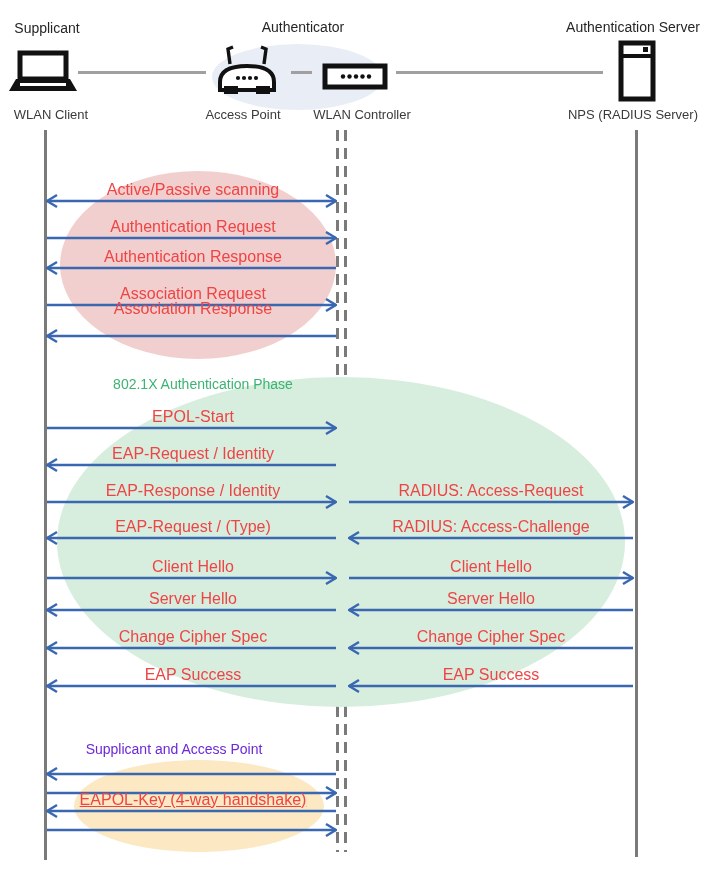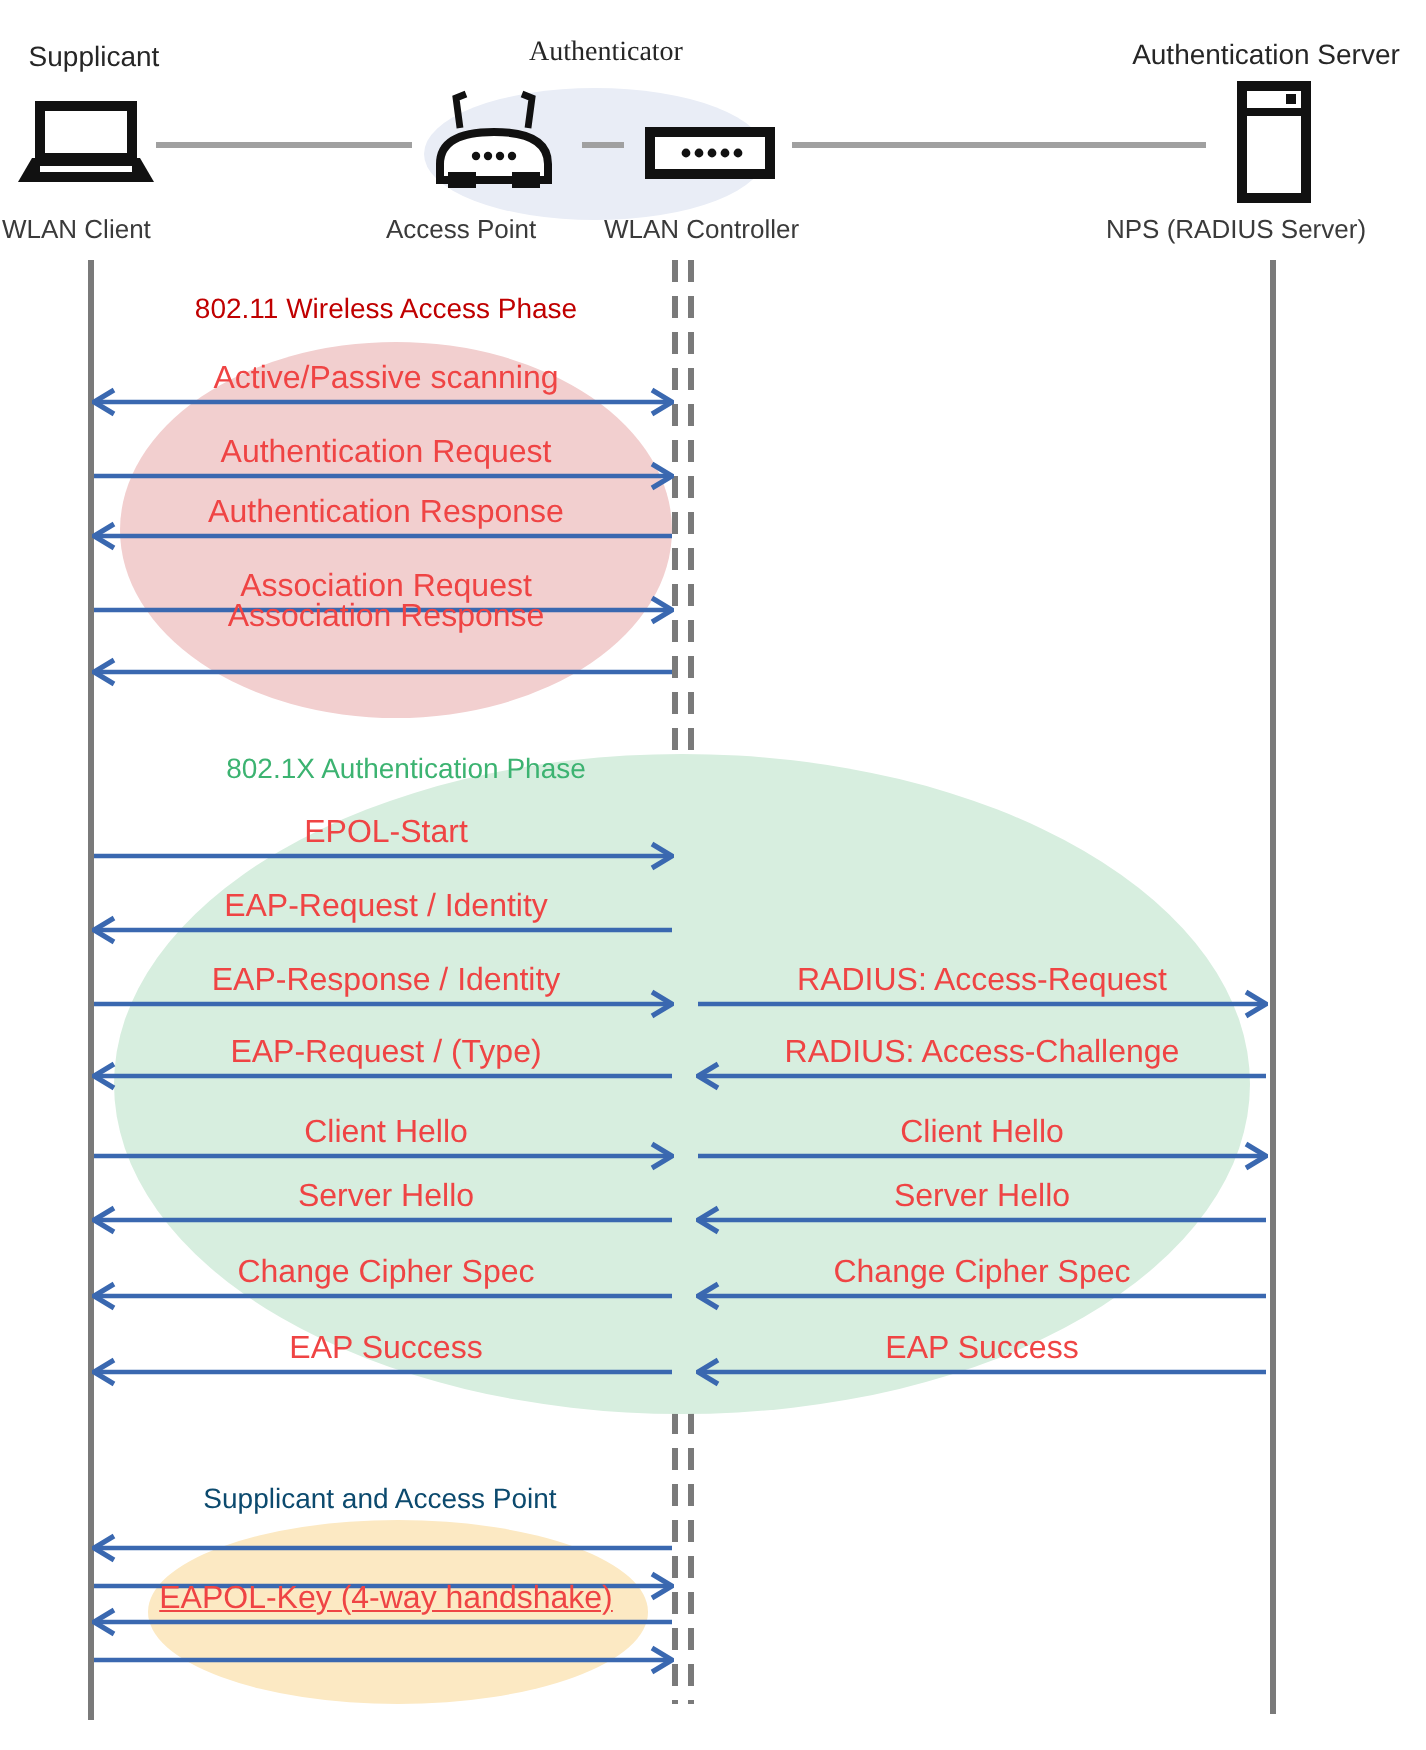--- a/index.html
+++ b/index.html
@@ -1,40 +1,40 @@
 <!DOCTYPE html>
 <html><head>
 <meta charset="utf-8">
 <style>
   html,body{margin:0;padding:0;background:#fff;}
   #stage{position:relative;width:713px;height:875px;background:#ffffff;overflow:hidden;
          font-family:"Liberation Sans",sans-serif;color:#3b3b3b;}
   .abs{position:absolute;}
   .role-label{font-size:14px;color:#262626;text-align:center;z-index:3;}
-  .node-label{font-size:13px;color:#3a3a3a;text-align:left;z-index:3;}
+  .node-label{font-size:13px;color:#3a3a3a;text-align:center;z-index:3;}
   .conn{height:3px;background:#a0a0a0;top:71px;z-index:1;}
   .halo{border-radius:50%;z-index:0;}
   .lifeline{width:3px;background:#7a7a7a;top:130px;z-index:1;}
   .lifeline.dashed{background:repeating-linear-gradient(180deg,#7a7a7a 0 11px,transparent 11px 18px);}
   .ellipse{border-radius:50%;z-index:1;}
   .phase-title{font-size:14px;text-align:center;z-index:3;white-space:nowrap;}
   .msg-label{font-size:16px;color:#ef4444;text-align:center;z-index:5;height:17px;line-height:17px;white-space:nowrap;}
   .msg-arrow{z-index:4;}
   svg{display:block;}
   .icon{z-index:2;}
 </style>
 </head>
 <body>
 
 <div id="stage">
 
   <div class="abs halo" id="halo" style="left: 212px; top: 44px; width: 171px; height: 66px; background: rgb(233, 237, 246);"></div>
 
   <div class="abs role-label" style="left:-23px;top:20px;width:140px;">Supplicant</div>
-  <div class="abs role-label" style="left:233px;top:19px;width:140px;font-family:Liberation Serif, serif;">Authenticator</div>
+  <div class="abs role-label" style="left:233px;top:19px;width:140px;">Authenticator</div>
   <div class="abs role-label" style="left:553px;top:19px;width:160px;">Authentication Server</div>
 
   <div class="abs conn" style="left:78px;width:128px;"></div>
   <div class="abs conn" style="left:291px;width:21px;"></div>
   <div class="abs conn" style="left:396px;width:207px;"></div>
 
   <svg class="abs icon" style="left:8px;top:50px;" width="70" height="44" viewBox="0 0 70 44">
     <rect x="12" y="3" width="46" height="26" fill="#ffffff" stroke="#111" stroke-width="5"></rect>
     <polygon points="8,29 62,29 69,41 1,41" fill="#111"></polygon>
     <rect x="12" y="33" width="46" height="3" fill="#fff"></rect>
@@ -74,23 +74,22 @@
 
   <div class="abs lifeline" style="left:44px;height:730px;"></div>
   <div class="abs lifeline dashed" style="left:336px;height:722px;"></div>
   <div class="abs lifeline dashed" style="left:344px;height:722px;"></div>
   <div class="abs lifeline" style="left:635px;height:727px;"></div>
 
   <div class="abs ellipse" id="ellipse-wireless-access" style="left: 60px; top: 171px; width: 276px; height: 188px; background: rgb(242, 207, 207);"></div>
   <div class="abs ellipse" id="ellipse-authentication" style="left: 57px; top: 377px; width: 568px; height: 330px; background: rgb(215, 238, 223);"></div>
   <div class="abs ellipse" id="ellipse-key-exchange" style="left: 74px; top: 760px; width: 250px; height: 92px; background: rgb(252, 233, 195);"></div>
 
-  <div class="abs phase-title" id="title-wireless-access" style="left: 63px; top: 146px; width: 260px; color: rgb(192, 0, 0);">802.11 Wireless Access Phase</div>
   <div class="abs phase-title" id="title-authentication" style="left: 73px; top: 376px; width: 260px; color: rgb(60, 179, 113);">802.1X Authentication Phase</div>
-  <div class="abs phase-title" id="title-key-exchange-2" style="left: 60px; top: 741px; width: 260px; color: #0c4a6e;">Supplicant and Access Point</div>
+  <div class="abs phase-title" id="title-key-exchange-2" style="left: 44px; top: 741px; width: 260px; color: #6d28d9;">Supplicant and Access Point</div>
 
   <div id="arrows-layer">
       <svg width="291" height="16" class="abs msg-arrow" style="left: 46px; top: 193px;">
         <line x1="1" y1="8" x2="290" y2="8" stroke="#3A68B0" stroke-width="2.3"></line>
         <polyline points="280,2 290,8 280,14" fill="none" stroke="#3A68B0" stroke-width="2.5"></polyline>
         <polyline points="11,2 1,8 11,14" fill="none" stroke="#3A68B0" stroke-width="2.5"></polyline>
       </svg>
       <div class="abs msg-label" style="left: 63px; width: 260px; top: 181px;">Active/Passive scanning</div>
       <svg width="291" height="16" class="abs msg-arrow" style="left: 46px; top: 230px;">
         <line x1="1" y1="8" x2="290" y2="8" stroke="#3A68B0" stroke-width="2.3"></line>

